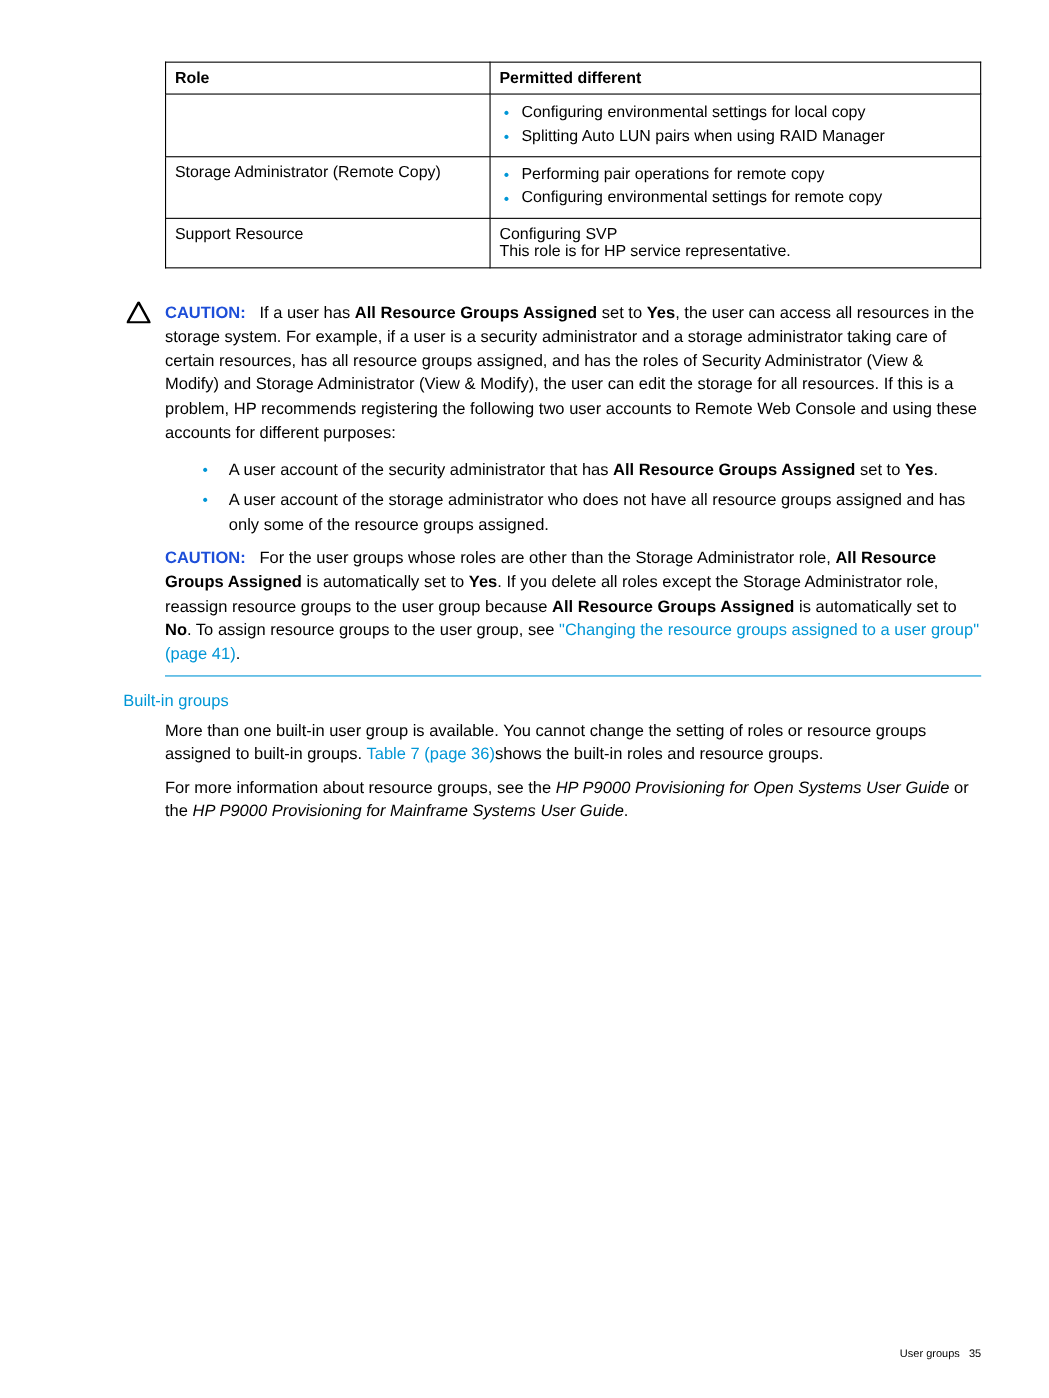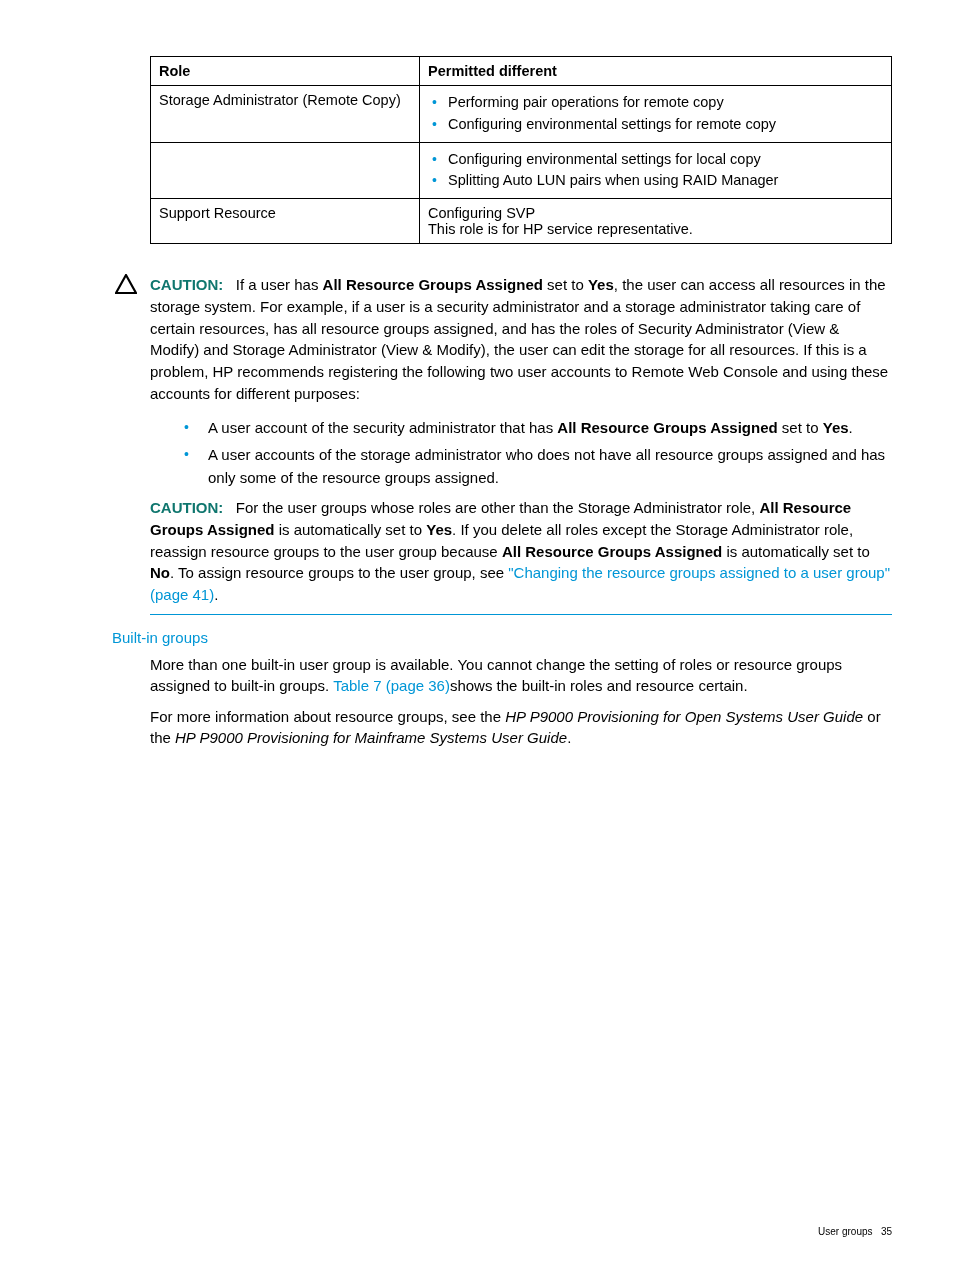--- a/index.html
+++ b/index.html
@@ -42,34 +42,34 @@
     line-height: 1.5;
   }
   table.roles ul li::before {
     content: "•";
     color: #0096d6;
     position: absolute;
     left: 4px;
     top: 0;
     font-size: 14px;
   }
-  .col-role { width: 269px; }
+  .col-role { width: 295px; }
   .caution-block {
     margin-top: 30px;
     position: relative;
   }
   .caution-icon {
     position: absolute;
     left: -35px;
     top: 0;
     width: 22px;
     height: 20px;
   }
   .caution-label {
-    color: #0f766e;
+    color: #1d4ed8;
     font-weight: bold;
     margin-top: 22px;
   }
   .caution-text {
     line-height: 1.45;
   }
   .caution-list {
     list-style: none;
     padding-left: 38px;
     margin: 12px 0 8px 0;
@@ -122,66 +122,66 @@
 
   <table class="roles">
     <thead>
       <tr>
         <th class="col-role">Role</th>
         <th>Permitted different</th>
       </tr>
     </thead>
     <tbody>
       <tr>
+        <td></td>
+        <td>
+          <ul>
+            <li>Configuring environmental settings for local copy</li>
+            <li>Splitting Auto LUN pairs when using RAID Manager</li>
+          </ul>
+        </td>
+      </tr>
+      <tr>
         <td>Storage Administrator (Remote Copy)</td>
         <td>
           <ul>
             <li>Performing pair operations for remote copy</li>
             <li>Configuring environmental settings for remote copy</li>
-          </ul>
-        </td>
-      </tr>
-      <tr>
-        <td></td>
-        <td>
-          <ul>
-            <li>Configuring environmental settings for local copy</li>
-            <li>Splitting Auto LUN pairs when using RAID Manager</li>
           </ul>
         </td>
       </tr>
       <tr>
         <td>Support Resource</td>
         <td style="white-space:pre-line;">Configuring SVP
 This role is for HP service representative.</td>
       </tr>
     </tbody>
   </table>
 
   <div class="caution-block">
     <svg class="caution-icon" viewBox="0 0 24 22">
       <path d="M12 1 L23 21 L1 21 Z" fill="none" stroke="#000" stroke-width="2.4" stroke-linejoin="round"></path>
     </svg>
     <p class="caution-text">
       <span class="caution-label">CAUTION:</span>&nbsp;&nbsp;&nbsp;<span>If a user has </span><b>All Resource Groups Assigned</b><span> set to </span><b>Yes</b><span>, the user can access all resources in the storage system. For example, if a user is a security administrator and a storage administrator taking care of certain resources, has all resource groups assigned, and has the roles of Security Administrator (View &amp; Modify) and Storage Administrator (View &amp; Modify), the user can edit the storage for all resources. If this is a problem, HP recommends registering the following two user accounts to Remote Web Console and using these accounts for different purposes:</span>
     </p>
     <ul class="caution-list">
       <li><span>A user account of the security administrator that has </span><b>All Resource Groups Assigned</b><span> set to </span><b>Yes</b><span>.</span></li>
-      <li><span>A user accounts of the storage administrator who does not have all resource groups assigned and has only some of the resource groups assigned.</span></li>
+      <li><span>A user account of the storage administrator who does not have all resource groups assigned and has only some of the resource groups assigned.</span></li>
     </ul>
     <p class="caution-text">
       <span class="caution-label">CAUTION:</span>&nbsp;&nbsp;&nbsp;<span>For the user groups whose roles are other than the Storage Administrator role, </span><b>All Resource Groups Assigned</b><span> is automatically set to </span><b>Yes</b><span>. If you delete all roles except the Storage Administrator role, reassign resource groups to the user group because </span><b>All Resource Groups Assigned</b><span> is automatically set to </span><b>No</b><span>. To assign resource groups to the user group, see </span><span class="link">"Changing the resource groups assigned to a user group" (page 41)</span><span>.</span>
     </p>
     <div class="section-divider"></div>
   </div>
 
   <h2 class="section-heading">Built-in groups</h2>
   <div class="section-body">
     <p>
-      <span>More than one built-in user group is available. You cannot change the setting of roles or resource groups assigned to built-in groups. </span><span class="link">Table 7 (page 36)</span><span>shows the built-in roles and resource certain.</span>
+      <span>More than one built-in user group is available. You cannot change the setting of roles or resource groups assigned to built-in groups. </span><span class="link">Table 7 (page 36)</span><span>shows the built-in roles and resource groups.</span>
     </p>
     <p>
       <span>For more information about resource groups, see the </span><span class="italic">HP P9000 Provisioning for Open Systems User Guide</span><span> or the </span><span class="italic">HP P9000 Provisioning for Mainframe Systems User Guide</span><span>.</span>
     </p>
   </div>
 
 </div>
 
 <div class="page-footer">
   <span>User groups</span>&nbsp;&nbsp;&nbsp;<span>35</span>

